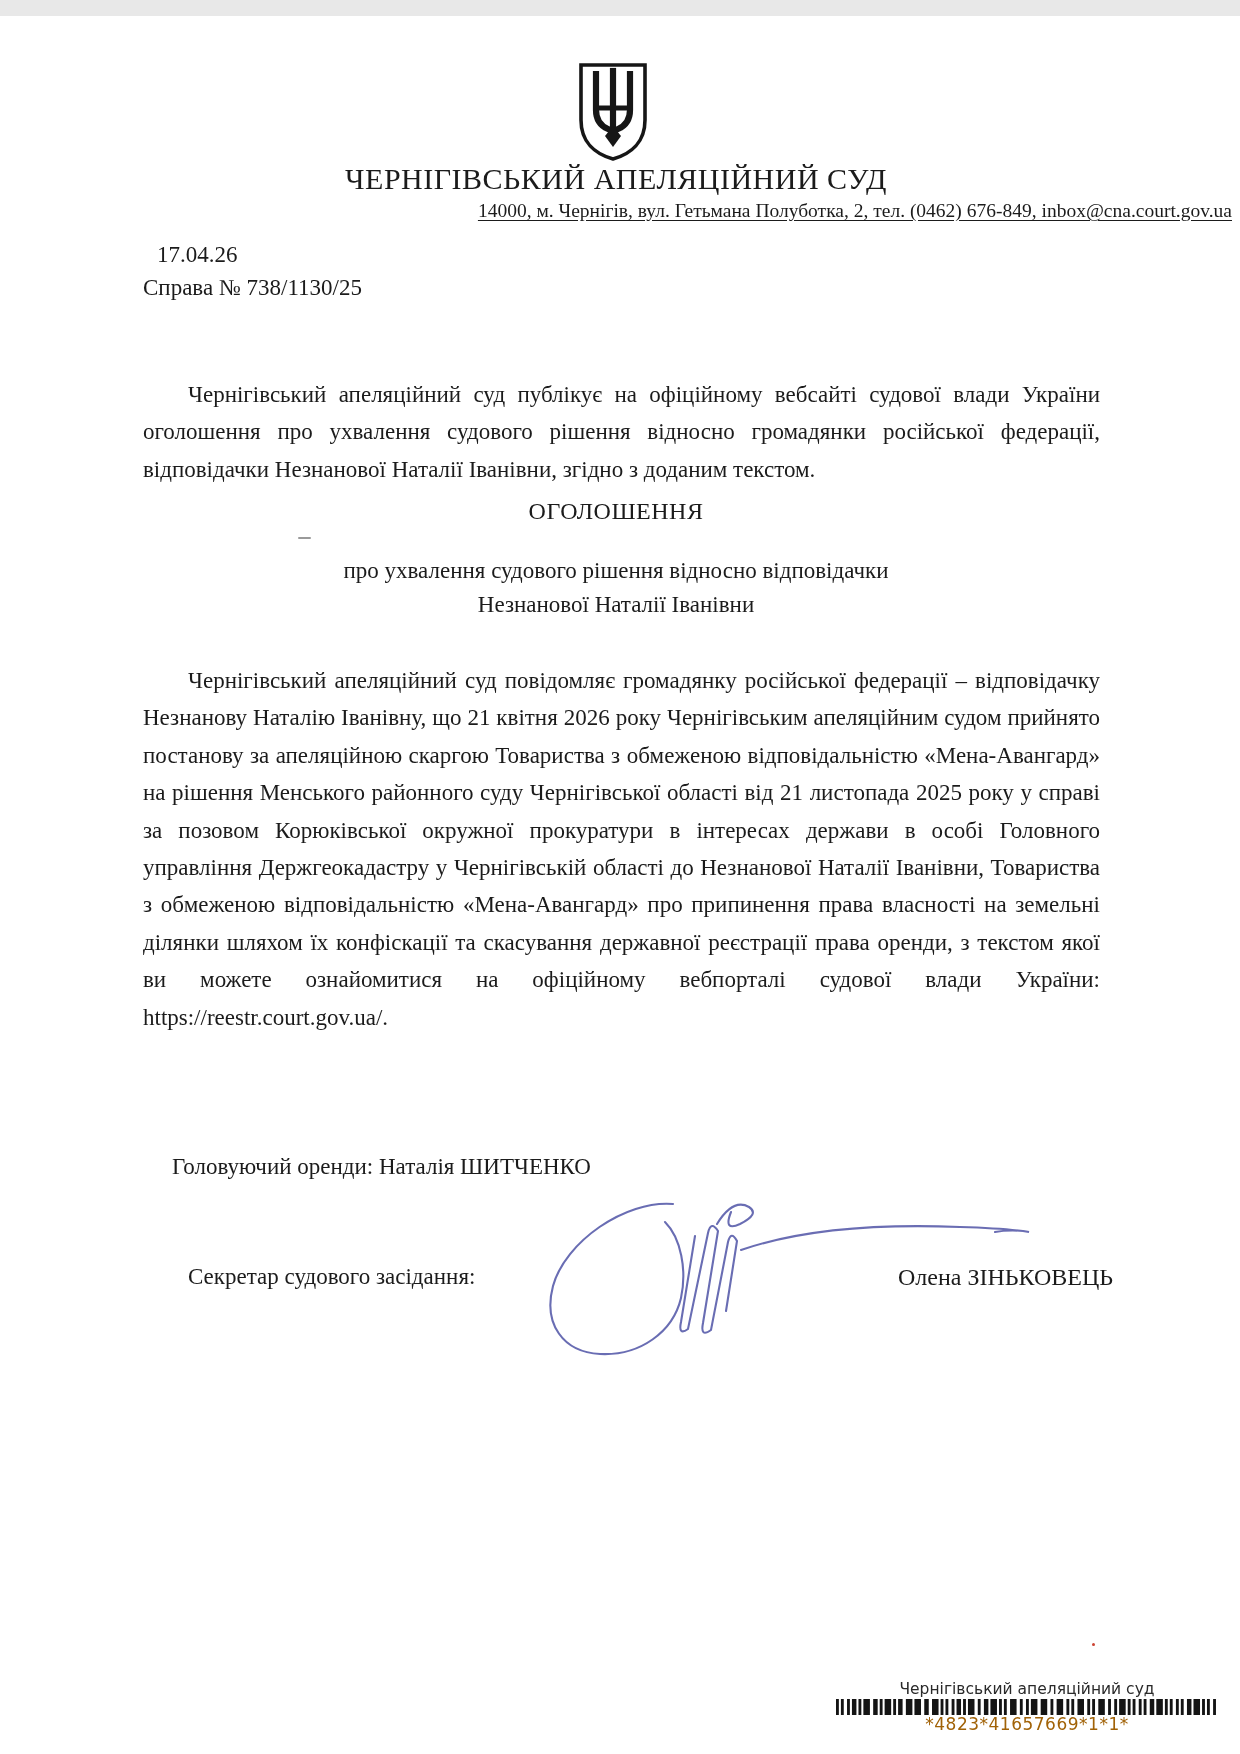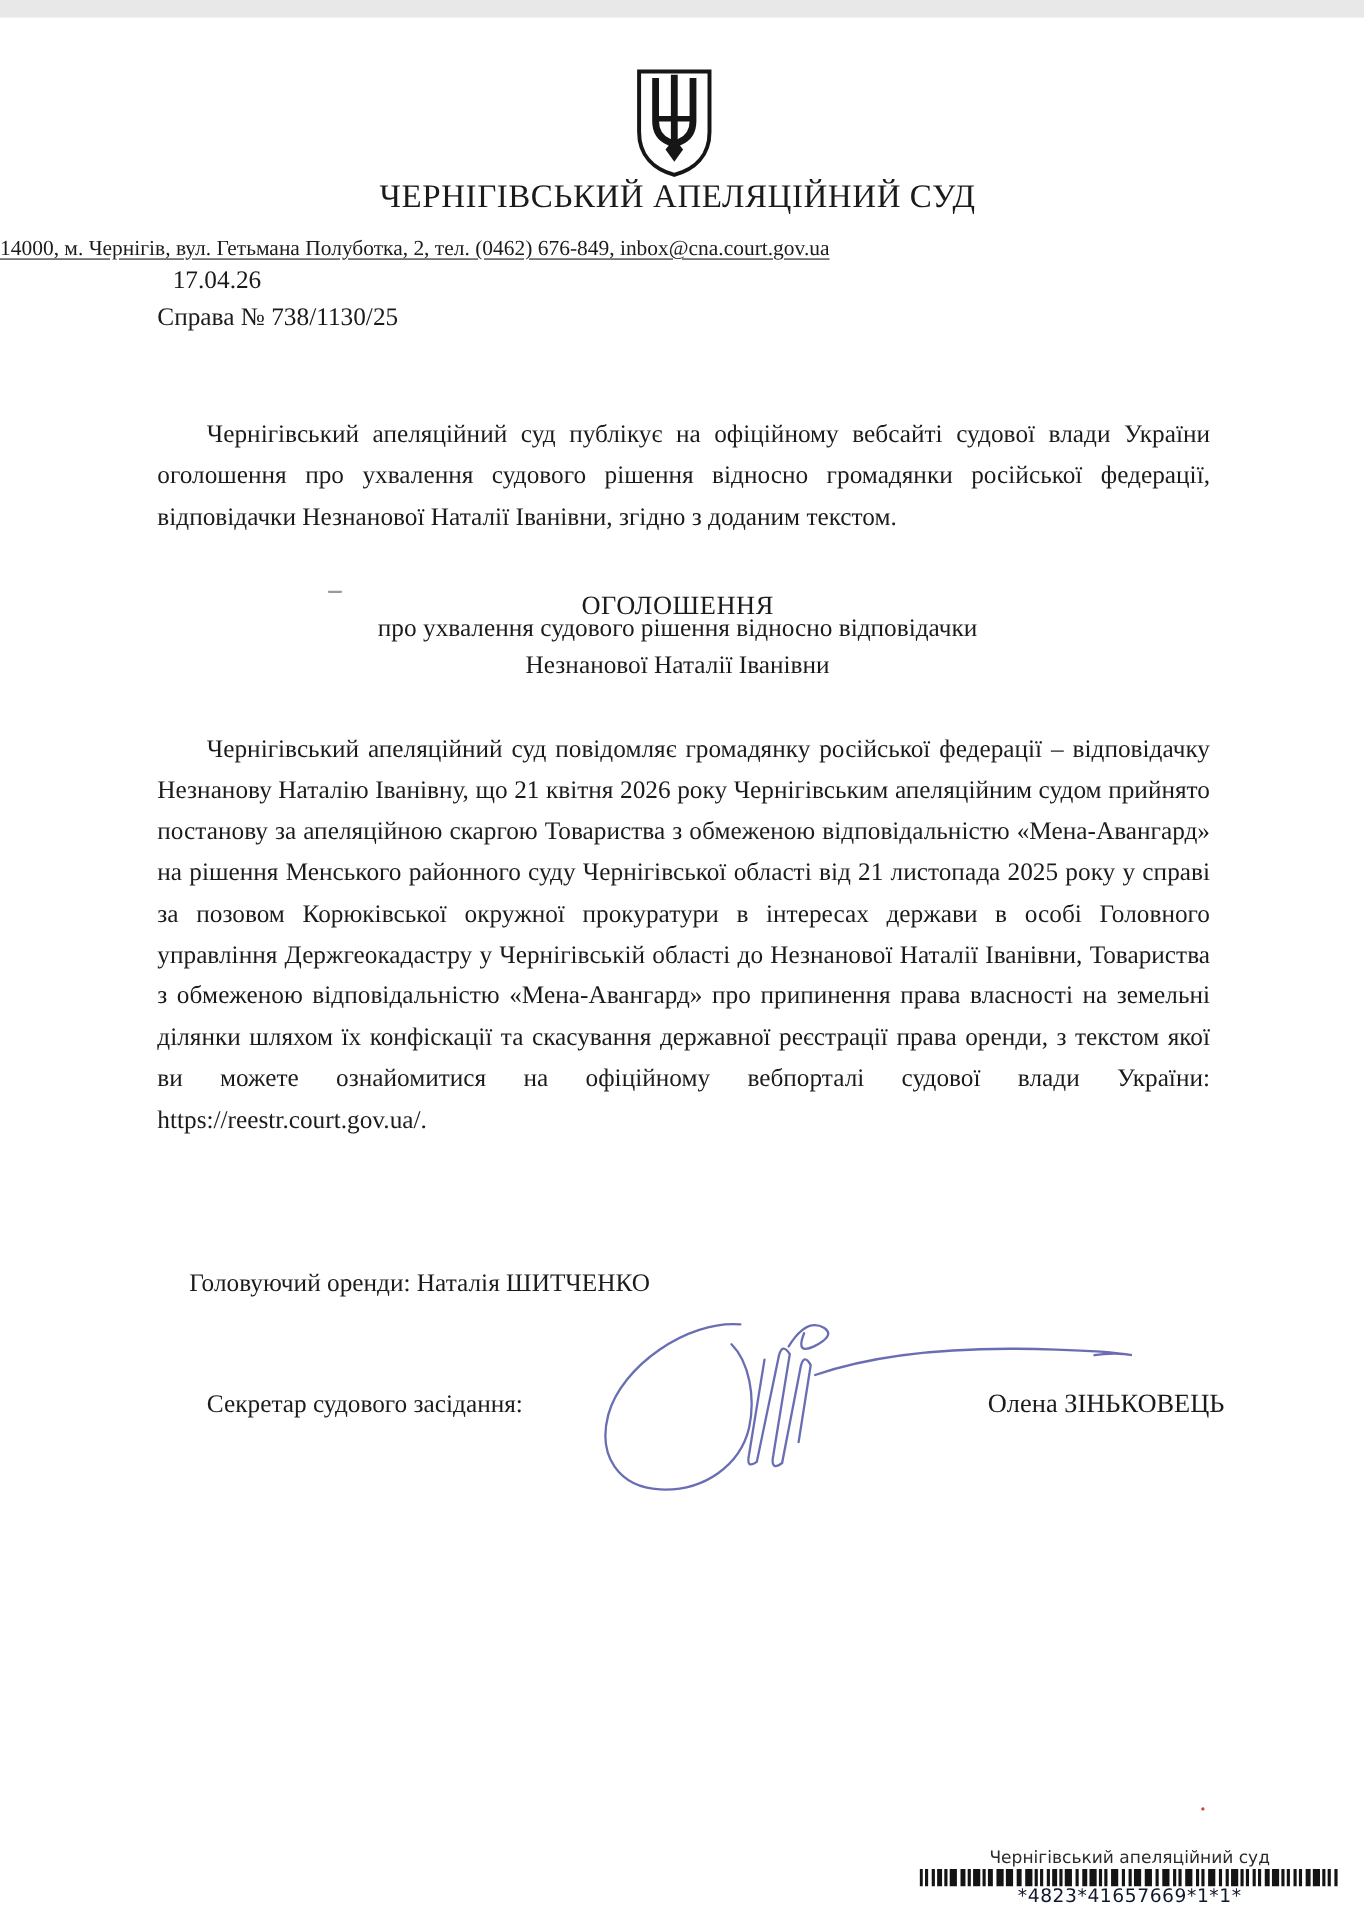--- a/index.html
+++ b/index.html
@@ -15,41 +15,41 @@
   .abs{position:absolute;}
   
   .emblem{left:577px;top:46px;width:72px;height:100px;}
   .court-name{
     left:0;top:146px;width:1232px;
     text-align:center;
     font-size:30px;letter-spacing:0.5px;
     white-space:nowrap;
   }
   .address-line{
-    left:0;top:200px;width:1232px;
-    text-align:left;
+    left:0;top:184px;width:1232px;
+    text-align:right;
     font-size:19.5px;
     text-decoration:underline;
     text-underline-offset:3px;
     white-space:nowrap;
   }
   
   .meta-date{left:157px;top:226px;font-size:23px;}
   .meta-case{left:143px;top:259px;font-size:23px;}
   .meta-proceeding{left:143px;top:292px;font-size:23px;}
   
   .para{
     left:143px;width:957px;
     font-size:23px;line-height:37.4px;
     text-align:justify;
     text-indent:45px;
   }
   .intro-para{top:360px;}
   .announce-title{
-    left:0;top:522px;width:1232px;
+    left:0;top:482px;width:1232px;
     text-align:center;font-size:24px;letter-spacing:0.5px;
   }
   .announce-sub1{left:0;top:542px;width:1232px;text-align:center;font-size:23px;}
   .announce-sub2{left:0;top:576px;width:1232px;text-align:center;font-size:23px;}
   .body-para{top:646px;}
   
   .judge-line{left:172px;top:1138px;font-size:23px;}
   .secretary-label{left:188px;top:1248px;font-size:23px;}
   .secretary-name{left:898px;top:1248px;font-size:24px;white-space:nowrap;text-align:center;}
   .signature-svg{left:505px;top:1178px;width:560px;height:170px;}
@@ -58,21 +58,21 @@
   .artifact-red-dot{left:1092px;top:1627px;width:3px;height:3px;background:#cc4433;border-radius:50%;}
   
   .barcode-block{left:836px;top:1664px;width:382px;text-align:center;}
   .barcode-caption{
     font-family:"DejaVu Sans", sans-serif;
     font-size:15.5px;line-height:19px;color:#2a2a2a;
   }
   .barcode-bars{width:382px;height:16px;display:block;}
   .barcode-value{
     font-family:"DejaVu Sans", sans-serif;
-    font-size:17px;line-height:19px;color:#0f172a;
+    font-size:17px;line-height:19px;color:#a16207;
     letter-spacing:0.5px;
   }
 </style>
 </head>
 <body>
 
 <div class="page">
 
   <svg class="abs emblem" viewBox="0 0 72 100" aria-hidden="true">
     <path d="M4,3 H68 V58 C68,80 54,92 36,97 C18,92 4,80 4,58 Z" fill="none" stroke="#161616" stroke-width="3.6"></path>

